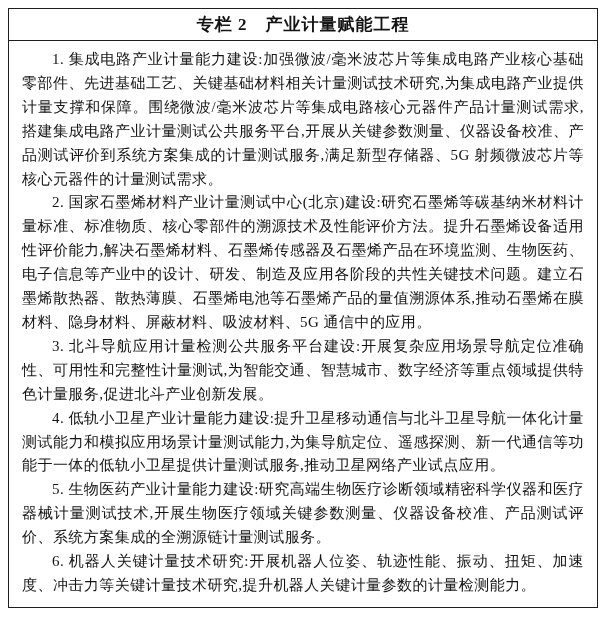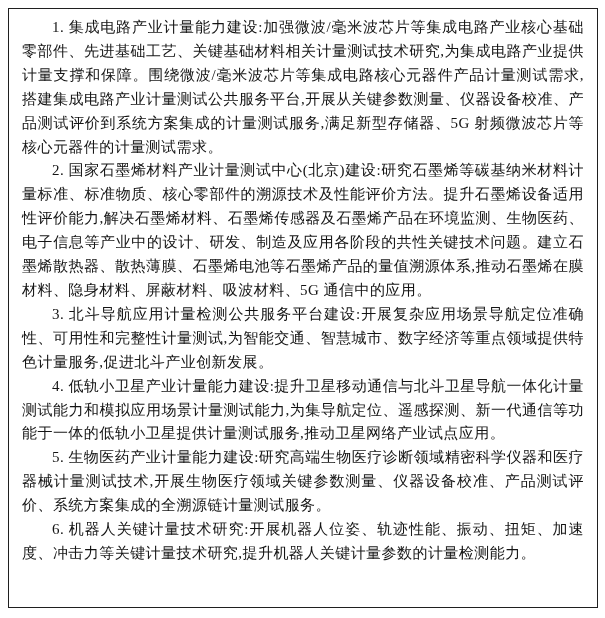--- a/index.html
+++ b/index.html
@@ -58,20 +58,23 @@
     text-indent: 2em;
     letter-spacing: 0.45px;
     word-break: break-all;
   }
 </style>
 </head>
 <body>
 
 <div class="page">
   <div class="panel">
+    <div class="panel-title-bar">
+      <span class="panel-title">专栏 2　产业计量赋能工程</span>
+    </div>
     <div class="panel-body">
       <p class="para">1. 集成电路产业计量能力建设:加强微波/毫米波芯片等集成电路产业核心基础零部件、先进基础工艺、关键基础材料相关计量测试技术研究,为集成电路产业提供计量支撑和保障。围绕微波/毫米波芯片等集成电路核心元器件产品计量测试需求,搭建集成电路产业计量测试公共服务平台,开展从关键参数测量、仪器设备校准、产品测试评价到系统方案集成的计量测试服务,满足新型存储器、5G 射频微波芯片等核心元器件的计量测试需求。</p>
       <p class="para">2. 国家石墨烯材料产业计量测试中心(北京)建设:研究石墨烯等碳基纳米材料计量标准、标准物质、核心零部件的溯源技术及性能评价方法。提升石墨烯设备适用性评价能力,解决石墨烯材料、石墨烯传感器及石墨烯产品在环境监测、生物医药、电子信息等产业中的设计、研发、制造及应用各阶段的共性关键技术问题。建立石墨烯散热器、散热薄膜、石墨烯电池等石墨烯产品的量值溯源体系,推动石墨烯在膜材料、隐身材料、屏蔽材料、吸波材料、5G 通信中的应用。</p>
       <p class="para">3. 北斗导航应用计量检测公共服务平台建设:开展复杂应用场景导航定位准确性、可用性和完整性计量测试,为智能交通、智慧城市、数字经济等重点领域提供特色计量服务,促进北斗产业创新发展。</p>
       <p class="para">4. 低轨小卫星产业计量能力建设:提升卫星移动通信与北斗卫星导航一体化计量测试能力和模拟应用场景计量测试能力,为集导航定位、遥感探测、新一代通信等功能于一体的低轨小卫星提供计量测试服务,推动卫星网络产业试点应用。</p>
       <p class="para">5. 生物医药产业计量能力建设:研究高端生物医疗诊断领域精密科学仪器和医疗器械计量测试技术,开展生物医疗领域关键参数测量、仪器设备校准、产品测试评价、系统方案集成的全溯源链计量测试服务。</p>
       <p class="para">6. 机器人关键计量技术研究:开展机器人位姿、轨迹性能、振动、扭矩、加速度、冲击力等关键计量技术研究,提升机器人关键计量参数的计量检测能力。</p>
     </div>
   </div>
 </div>

